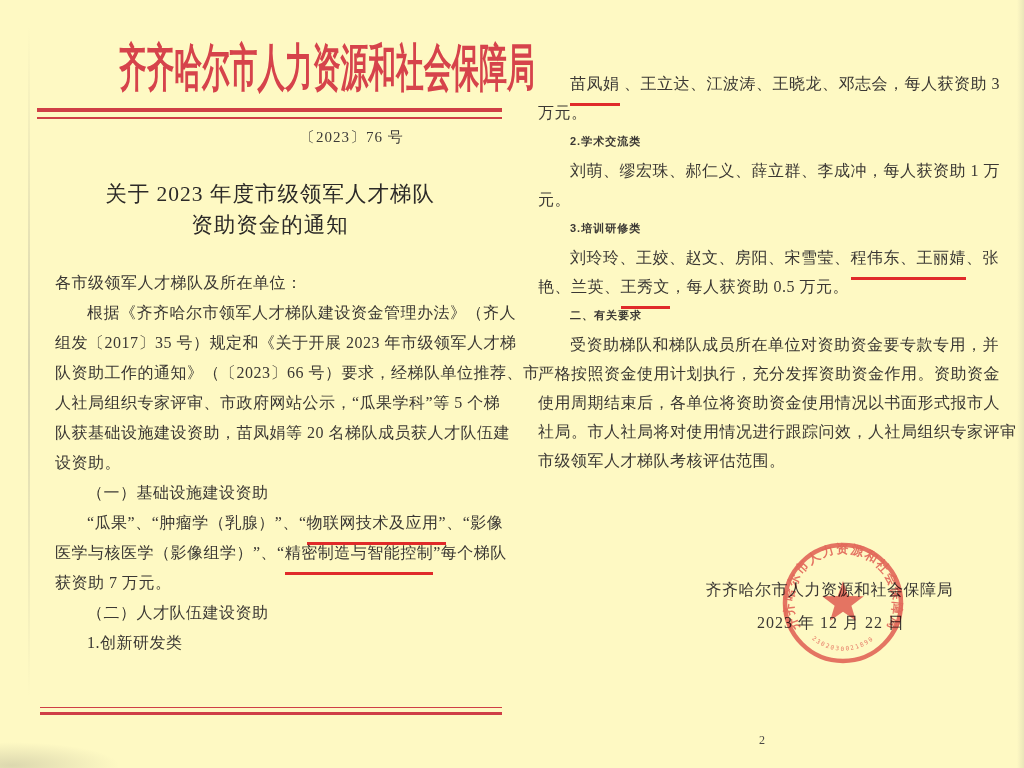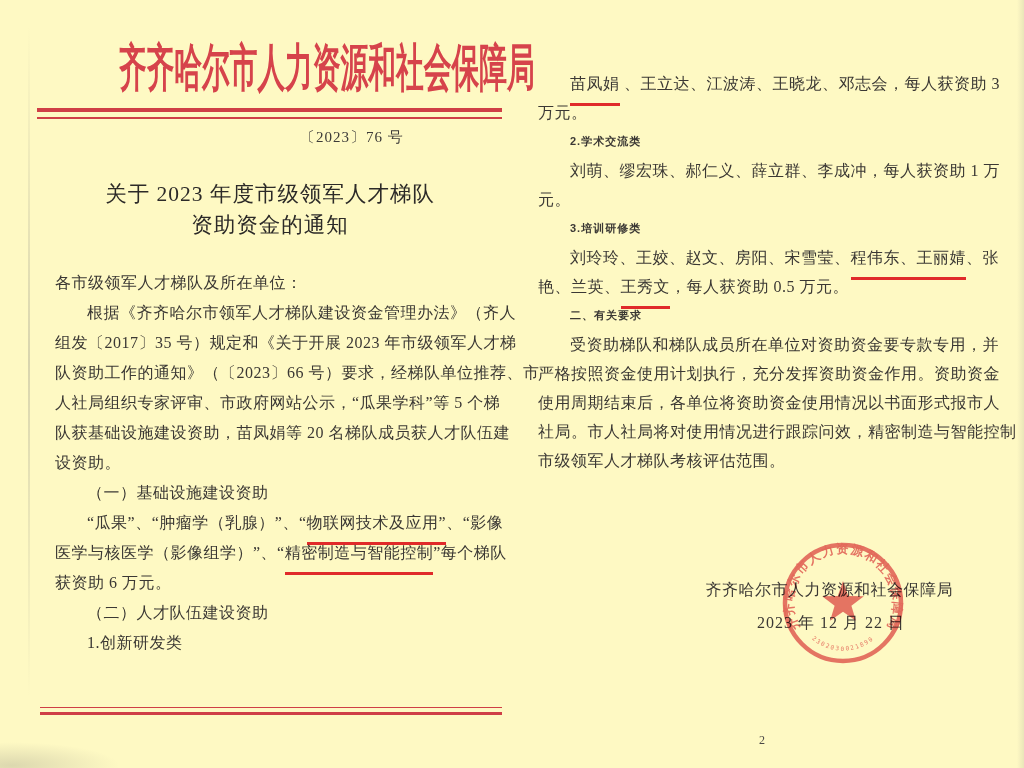--- a/index.html
+++ b/index.html
@@ -78,41 +78,41 @@
       <div class="tline"><span>各市级领军人才梯队及所在单位：</span></div>
       <div class="tline ind"><span>根据《齐齐哈尔市领军人才梯队建设资金管理办法》（齐人</span></div>
       <div class="tline"><span>组发〔2017〕35 号）规定和《关于开展 2023 年市级领军人才梯</span></div>
       <div class="tline"><span>队资助工作的通知》（〔2023〕66 号）要求，经梯队单位推荐、市</span></div>
       <div class="tline"><span>人社局组织专家评审、市政府网站公示，“瓜果学科”等 5 个梯</span></div>
       <div class="tline"><span>队获基础设施建设资助，苗凤娟等 20 名梯队成员获人才队伍建</span></div>
       <div class="tline"><span>设资助。</span></div>
       <div class="tline ind"><span>（一）基础设施建设资助</span></div>
       <div class="tline ind"><span>“瓜果”、“肿瘤学（乳腺）”、“</span><span class="rul">物联网技术及应用”</span><span>、“影像</span></div>
       <div class="tline"><span>医学与核医学（影像组学）”、“</span><span class="rul">精密制造与智能控制</span><span>”每个梯队</span></div>
-      <div class="tline"><span>获资助 6 万元。</span></div>
+      <div class="tline"><span>获资助 7 万元。</span></div>
       <div class="tline ind"><span>（二）人才队伍建设资助</span></div>
       <div class="tline ind"><span>1.创新研发类</span></div>
     </div>
 
   <div class="foot-doubleline"></div>
 
   <div class="body-col right-col" id="right-lines">
       <div class="tline ind"><span class="rul">苗凤娟</span><span> 、王立达、江波涛、王晓龙、邓志会，每人获资助 3</span></div>
       <div class="tline"><span>万元。</span></div>
       <div class="tline ind bold"><span>2.学术交流类</span></div>
       <div class="tline ind"><span>刘萌、缪宏珠、郝仁义、薛立群、李成冲，每人获资助 1 万</span></div>
       <div class="tline"><span>元。</span></div>
       <div class="tline ind bold"><span>3.培训研修类</span></div>
       <div class="tline ind"><span>刘玲玲、王姣、赵文、房阳、宋雪莹、</span><span class="rul">程伟东、王丽婧</span><span>、张</span></div>
       <div class="tline"><span>艳、兰英、</span><span class="rul">王秀文</span><span>，每人获资助 0.5 万元。</span></div>
       <div class="tline ind bold"><span>二、有关要求</span></div>
       <div class="tline ind"><span>受资助梯队和梯队成员所在单位对资助资金要专款专用，并</span></div>
       <div class="tline"><span>严格按照资金使用计划执行，充分发挥资助资金作用。资助资金</span></div>
       <div class="tline"><span>使用周期结束后，各单位将资助资金使用情况以书面形式报市人</span></div>
-      <div class="tline"><span>社局。市人社局将对使用情况进行跟踪问效，精密制造与智能控制</span></div>
+      <div class="tline"><span>社局。市人社局将对使用情况进行跟踪问效，人社局组织专家评审</span></div>
       <div class="tline"><span>市级领军人才梯队考核评估范围。</span></div>
     </div>
 
   <div class="sig-block">
     <div class="sig-org">齐齐哈尔市人力资源和社会保障局</div>
     <div class="sig-date">2023 年 12 月 22 日</div>
   </div>
 
   <svg class="seal" width="146" height="146" viewBox="-73 -73 146 146">
     <defs>

